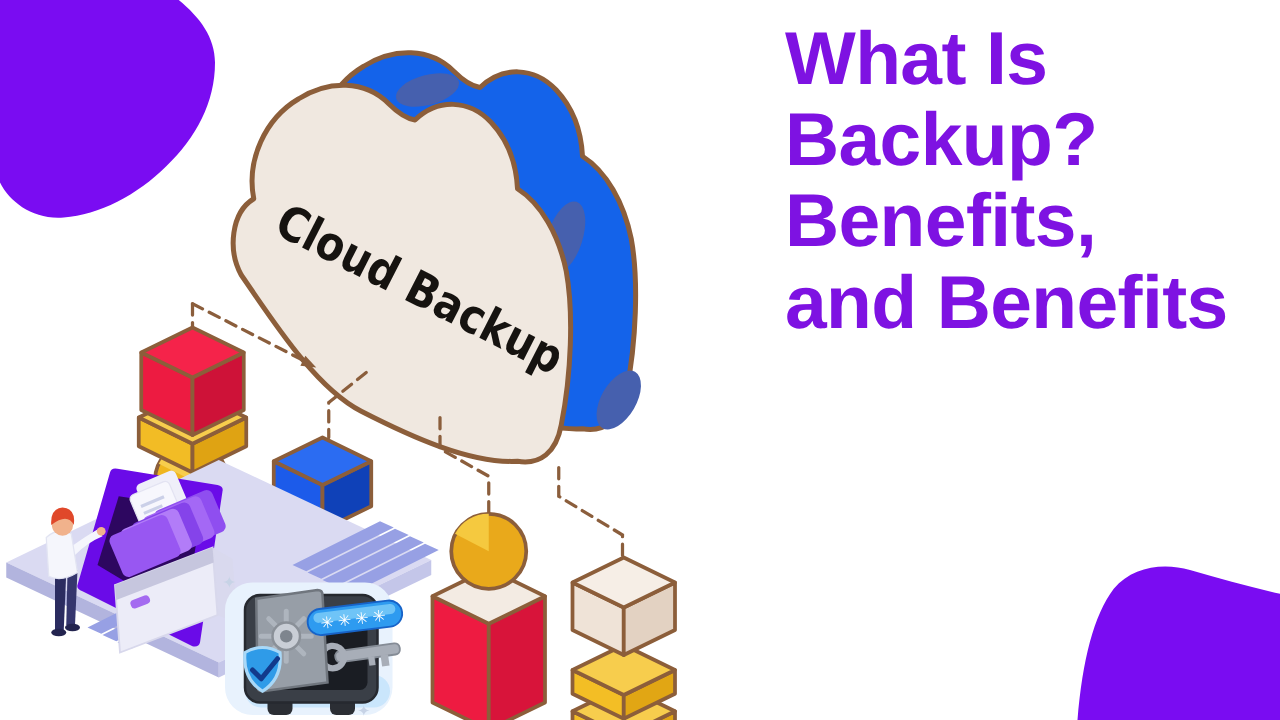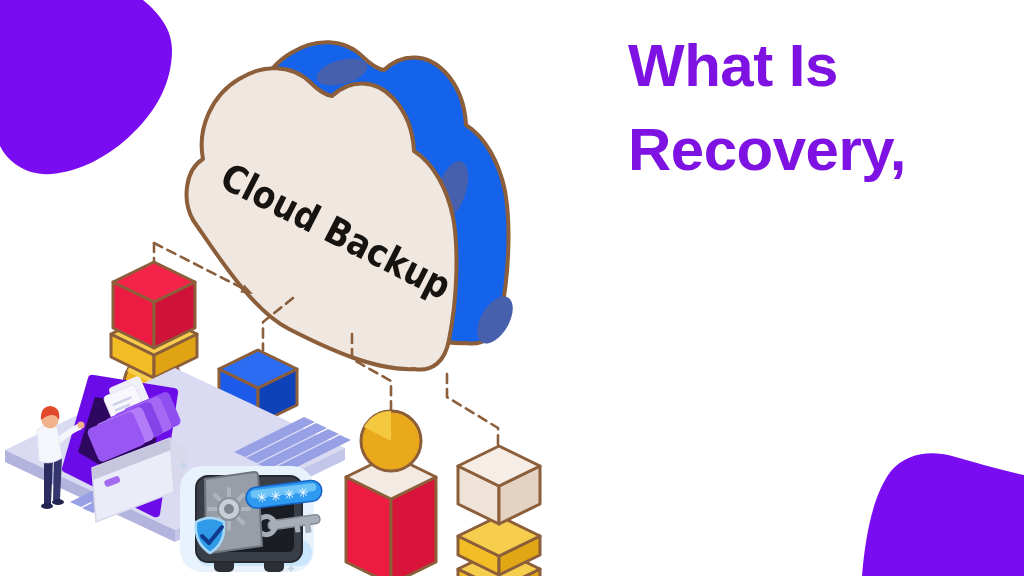--- a/index.html
+++ b/index.html
@@ -13,21 +13,21 @@
     background:var(--background);
     font-family:"Liberation Sans",sans-serif;
   }
   .art{position:absolute;left:0;top:0;}
   .blob{fill:var(--blob_purple);}
   .headline{
     position:absolute;left:628px;top:14px;width:392px;
     color:var(--title_purple);
     font-weight:bold;font-size:60px;line-height:65px;letter-spacing:-0.5px;
   }
-  .headline div{white-space:nowrap;margin-top:19px;}
+  .headline div{white-space:nowrap;}
   .cloud-label{
     font-family:"DejaVu Sans",sans-serif;font-weight:bold;
   }
 </style>
 </head>
 <body>
 
 <div class="stage">
 
 <svg class="art" width="1024" height="576" viewBox="0 0 1024 576">
@@ -193,16 +193,18 @@
     <polygon points="540,536 499,556 499,575 540,555" fill="#E1A614"></polygon>
     <polygon points="499,516 540,536 499,556 458,536" fill="#F7CD4D"></polygon>
     <polygon points="458,466 499,486 499,524 458,504" fill="#EFE3D7"></polygon>
     <polygon points="540,466 499,486 499,524 540,504" fill="#E3D2C2"></polygon>
     <polygon points="499,446 540,466 499,486 458,466" fill="#F6EEE6"></polygon>
   </g>
 </svg>
 
 <div class="headline">
   <div>What Is</div>
-  <div>Recovery,</div>
+  <div>Backup?</div>
+  <div>Benefits,</div>
+  <div>and Benefits</div>
 </div>
 
 </div>
 
 </body></html>

